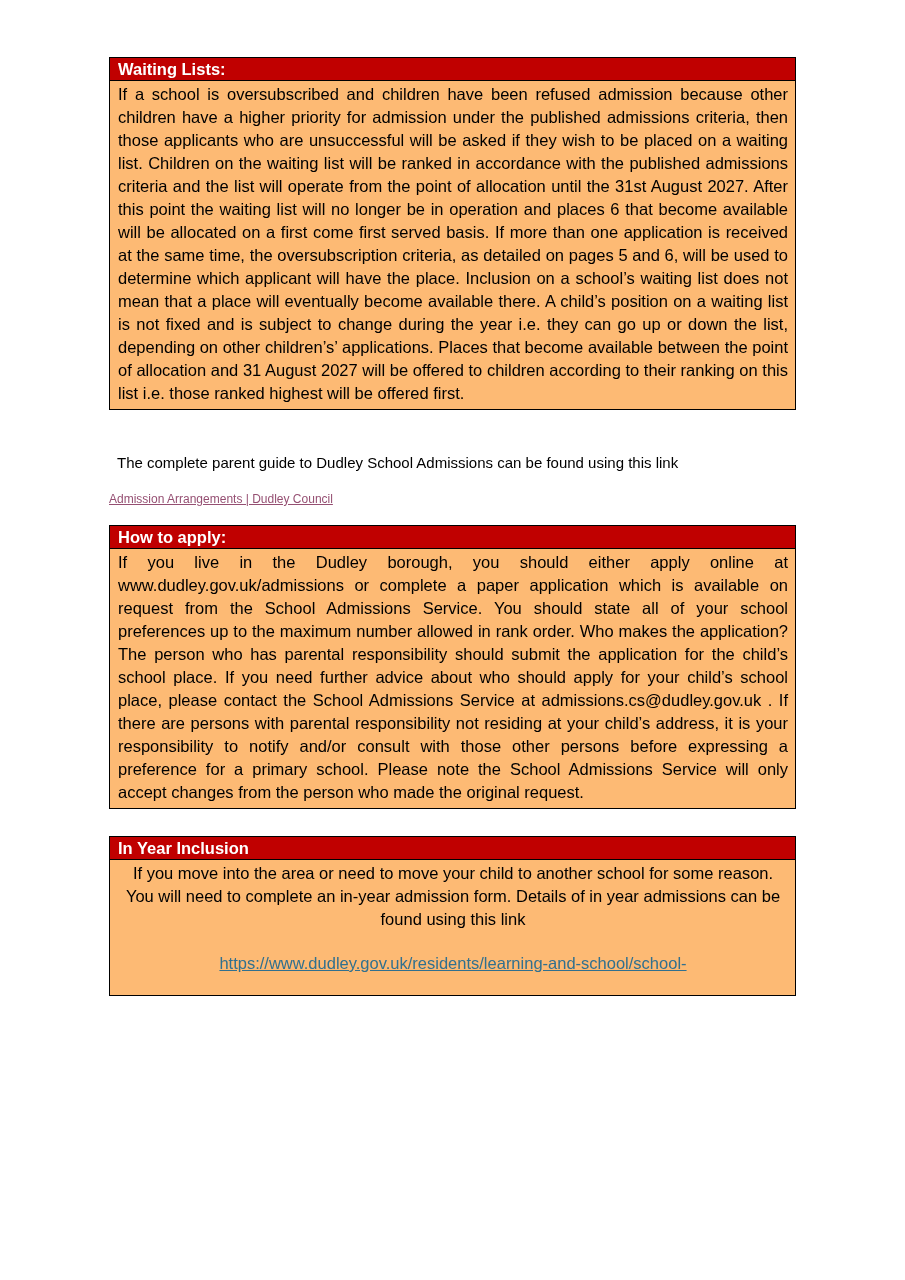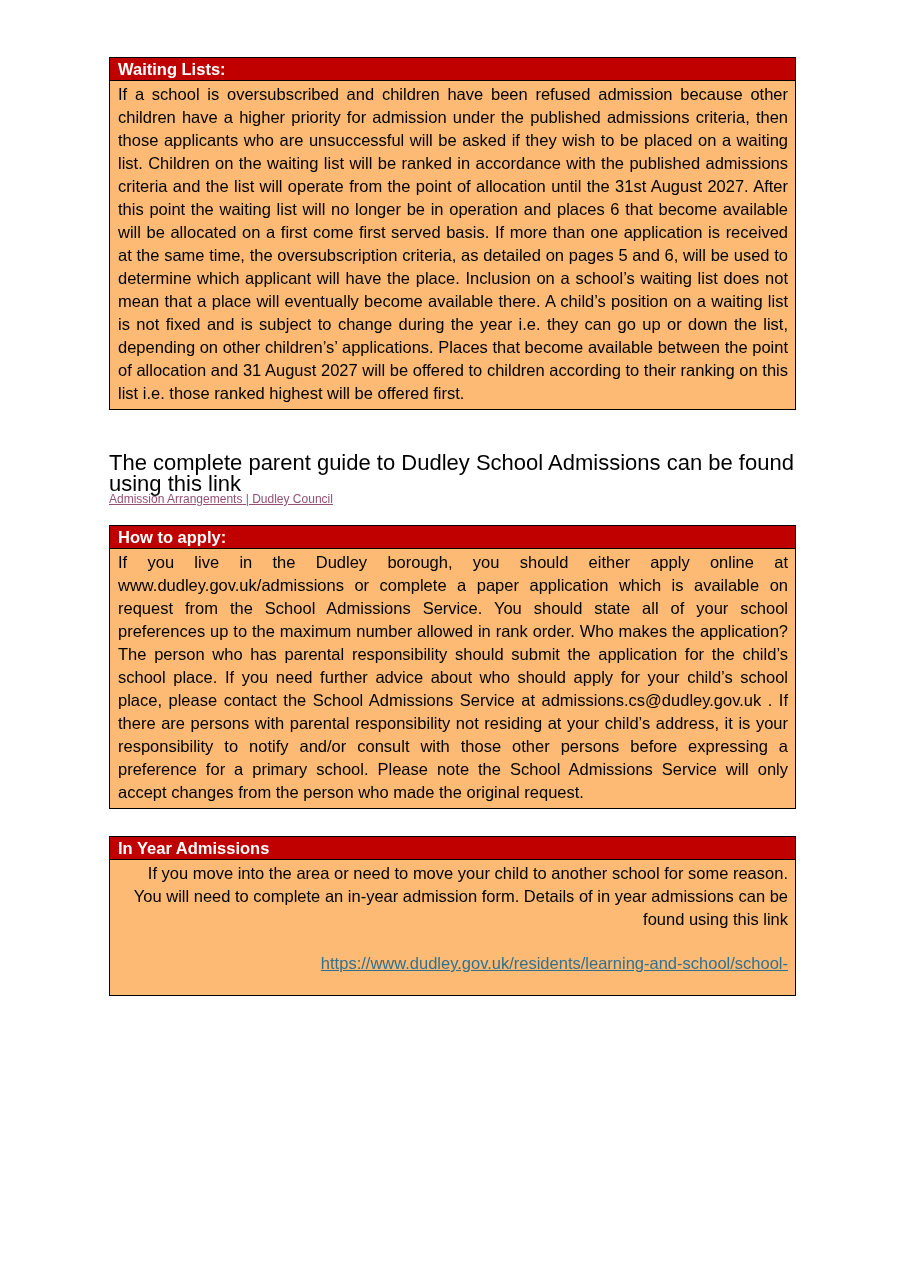--- a/index.html
+++ b/index.html
@@ -34,25 +34,25 @@
     border-bottom:none;
   }
   .section-body{
     border:1px solid var(--box-border);
     background:#fdba74;
     font-size:16.5px;
     line-height:23px;
     padding:2px 7px 4px 8px;
   }
   .justified{text-align:justify;}
-  .lefted{text-align:right;}
+  .lefted{text-align:center;}
   .para{margin:0;}
   .intro-text{
-    position:absolute;left:0;top:452px;width:687px;
-    font-size:22px;line-height:21px;
+    position:absolute;left:8px;top:452px;width:687px;
+    font-size:15px;line-height:21px;
   }
   .intro-link-row{position:absolute;left:0;top:489px;width:687px;font-size:12px;line-height:21px;}
   a.visited-link{color:var(--visited-link);text-decoration:underline;cursor:pointer;}
   a.teal-link{color:var(--hyperlink);text-decoration:underline;cursor:pointer;}
   a.teal-link span{display:block;}
   .blank-line{height:21px;}
   .box-waiting{top:57px;}
   .box-apply{top:525px;}
   .box-inyear{top:836px;}
   .box-inyear .section-body{padding-bottom:20px;}
@@ -81,21 +81,21 @@
     <div class="section-header">
       <span>How to apply:</span>
     </div>
     <div class="section-body justified">
       <p class="para">If you live in the Dudley borough, you should either apply online at www.dudley.gov.uk/admissions or complete a paper application which is available on request from the School Admissions Service. You should state all of your school preferences up to the maximum number allowed in rank order. Who makes the application? The person who has parental responsibility should submit the application for the child’s school place. If you need further advice about who should apply for your child’s school place, please contact the School Admissions Service at admissions.cs@dudley.gov.uk . If there are persons with parental responsibility not residing at your child’s address, it is your responsibility to notify and/or consult with those other persons before expressing a preference for a primary school. Please note the School Admissions Service will only accept changes from the person who made the original request.</p>
     </div>
   </div>
 
   <div class="box box-inyear">
     <div class="section-header">
-      <span>In Year Admissions</span>
+      <span>In Year Inclusion</span>
     </div>
     <div class="section-body lefted">
       <p class="para">If you move into the area or need to move your child to another school for some reason. You will need to complete an in-year admission form. Details of in year admissions can be found using this link</p>
       <div class="blank-line"></div>
       <a class="teal-link">
         <span>https://www.dudley.gov.uk/residents/learning-and-school/school-</span>
       </a>
     </div>
   </div>
 

